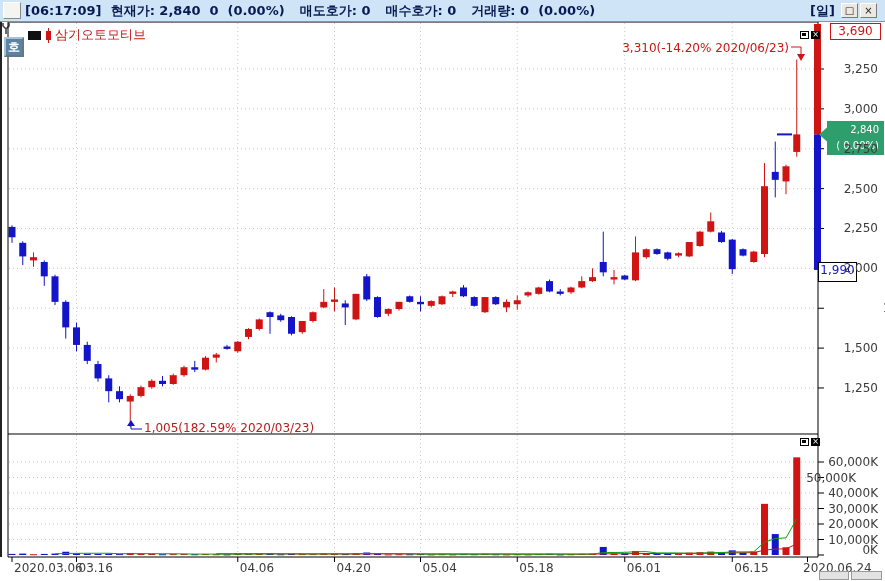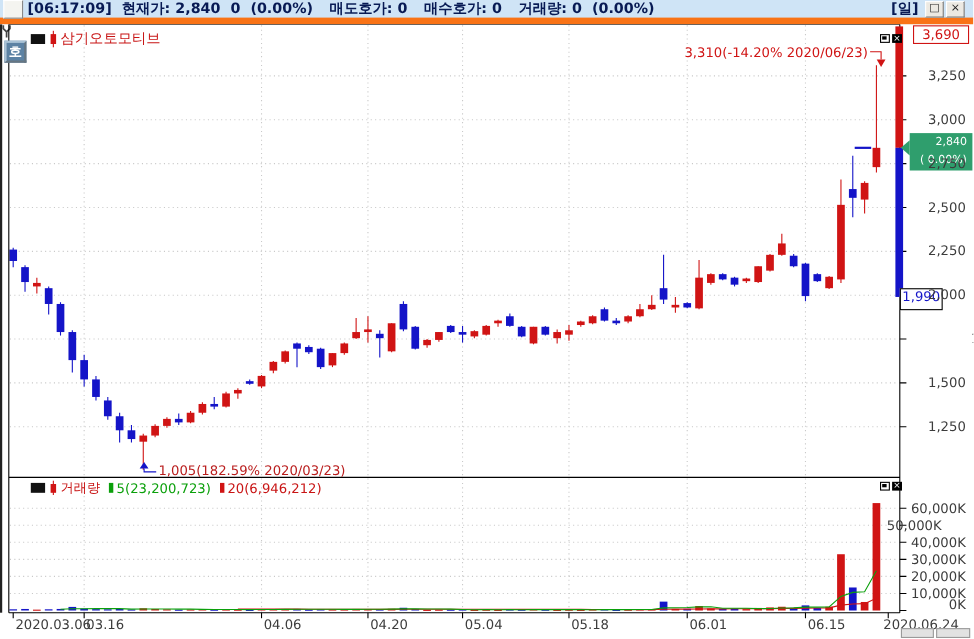--- a/index.html
+++ b/index.html
@@ -1,20 +1,20 @@
 <!DOCTYPE html>
 <html><head>
 <meta charset="utf-8">
 <style>
   html,body{margin:0;padding:0;background:#fff;}
   #app{position:relative;width:885px;height:581px;background:#fff;
        font-family:"DejaVu Sans","Liberation Sans",sans-serif;overflow:hidden;}
   
   #hdr{position:absolute;left:0;top:0;width:885px;height:22px;box-sizing:border-box;
-       background:#cfe4f6;border-bottom:6px solid #f97316;display:flex;align-items:center;
+       background:#cfe4f6;border-bottom:1px solid #f97316;display:flex;align-items:center;
        font-size:13px;font-weight:bold;color:#081a54;white-space:pre;}
   #hdr .tool{width:18px;height:17px;margin:0 4px 0 3px;background:#f4f4f0;border:1px solid;
        border-color:#fff #888 #888 #fff;display:flex;align-items:center;justify-content:center;padding:0;}
   #hfields{display:flex;align-items:center;}
   #hfields span{margin-right:6px;}
   #hdr .grow{flex:1;}
   #hdr .period{margin-right:6px;}
   #hdr .wbtn{width:17px;height:15px;margin-right:2px;background:#ece9e2;border:1px solid;
        border-color:#fff #7a7a7a #7a7a7a #fff;font-size:10px;line-height:12px;text-align:center;
        color:#222;padding:0;font-family:"DejaVu Sans",sans-serif;}
@@ -363,32 +363,20 @@
   <div class="abs" style="left:615px;top:41px;width:174px;text-align:right;font-size:12px;color:#d01414;">3,310(-14.20% 2020/06/23)</div>
   <div class="abs" style="left:144px;top:421px;font-size:12px;color:#b91c1c;">1,005(182.59% 2020/03/23)</div>
 
   <div class="valbox" style="left:830px;top:23px;width:51px;height:17px;border:1px solid #d01414;color:#d01414;line-height:15px;">3,690</div>
   <div class="valbox" style="left:818px;top:262px;width:39px;height:20px;border:1px solid #000;color:#1414c8;line-height:14px;">1,990</div>
   <div id="curbox" style="left:827px;top:121px;width:57px;height:34px;background:#2f9e6d;">
     <div>2,840</div>
     <div>( 0.00%)</div>
   </div>
 
-  <div class="ptitle-row" style="left:28px;top:435px;font-size:12px;">
-    <span class="blksq"></span>
-    <span class="cglyph" style="height:13px">
-      <span class="w" style="background:#d01414;height:13px"></span>
-        <span class="b" style="background:#d01414;height:8px"></span>
-    </span>
-    <span style="color:#c81414">거래량</span>
-    <span class="barglyph" style="background:#0ba00b"></span>
-    <span style="color:#0ba00b">5(23,200,723)</span>
-    <span class="barglyph" style="background:#d01414"></span>
-    <span style="color:#c81414">20(6,946,212)</span>
-  </div>
 
   <div class="corner-icons" style="left:800px;top:438px;">
     <span class="ic-restore"></span>
     <span class="ic-close">×</span>
   </div>
 
   <div id="ylabs">
       <div class="axis-lab" style="left: 820px; top: 62px;">3,250</div>
       <div class="axis-lab" style="left: 820px; top: 101.872px;">3,000</div>
       <div class="axis-lab" style="left: 820px; top: 141.745px;">2,750</div>

